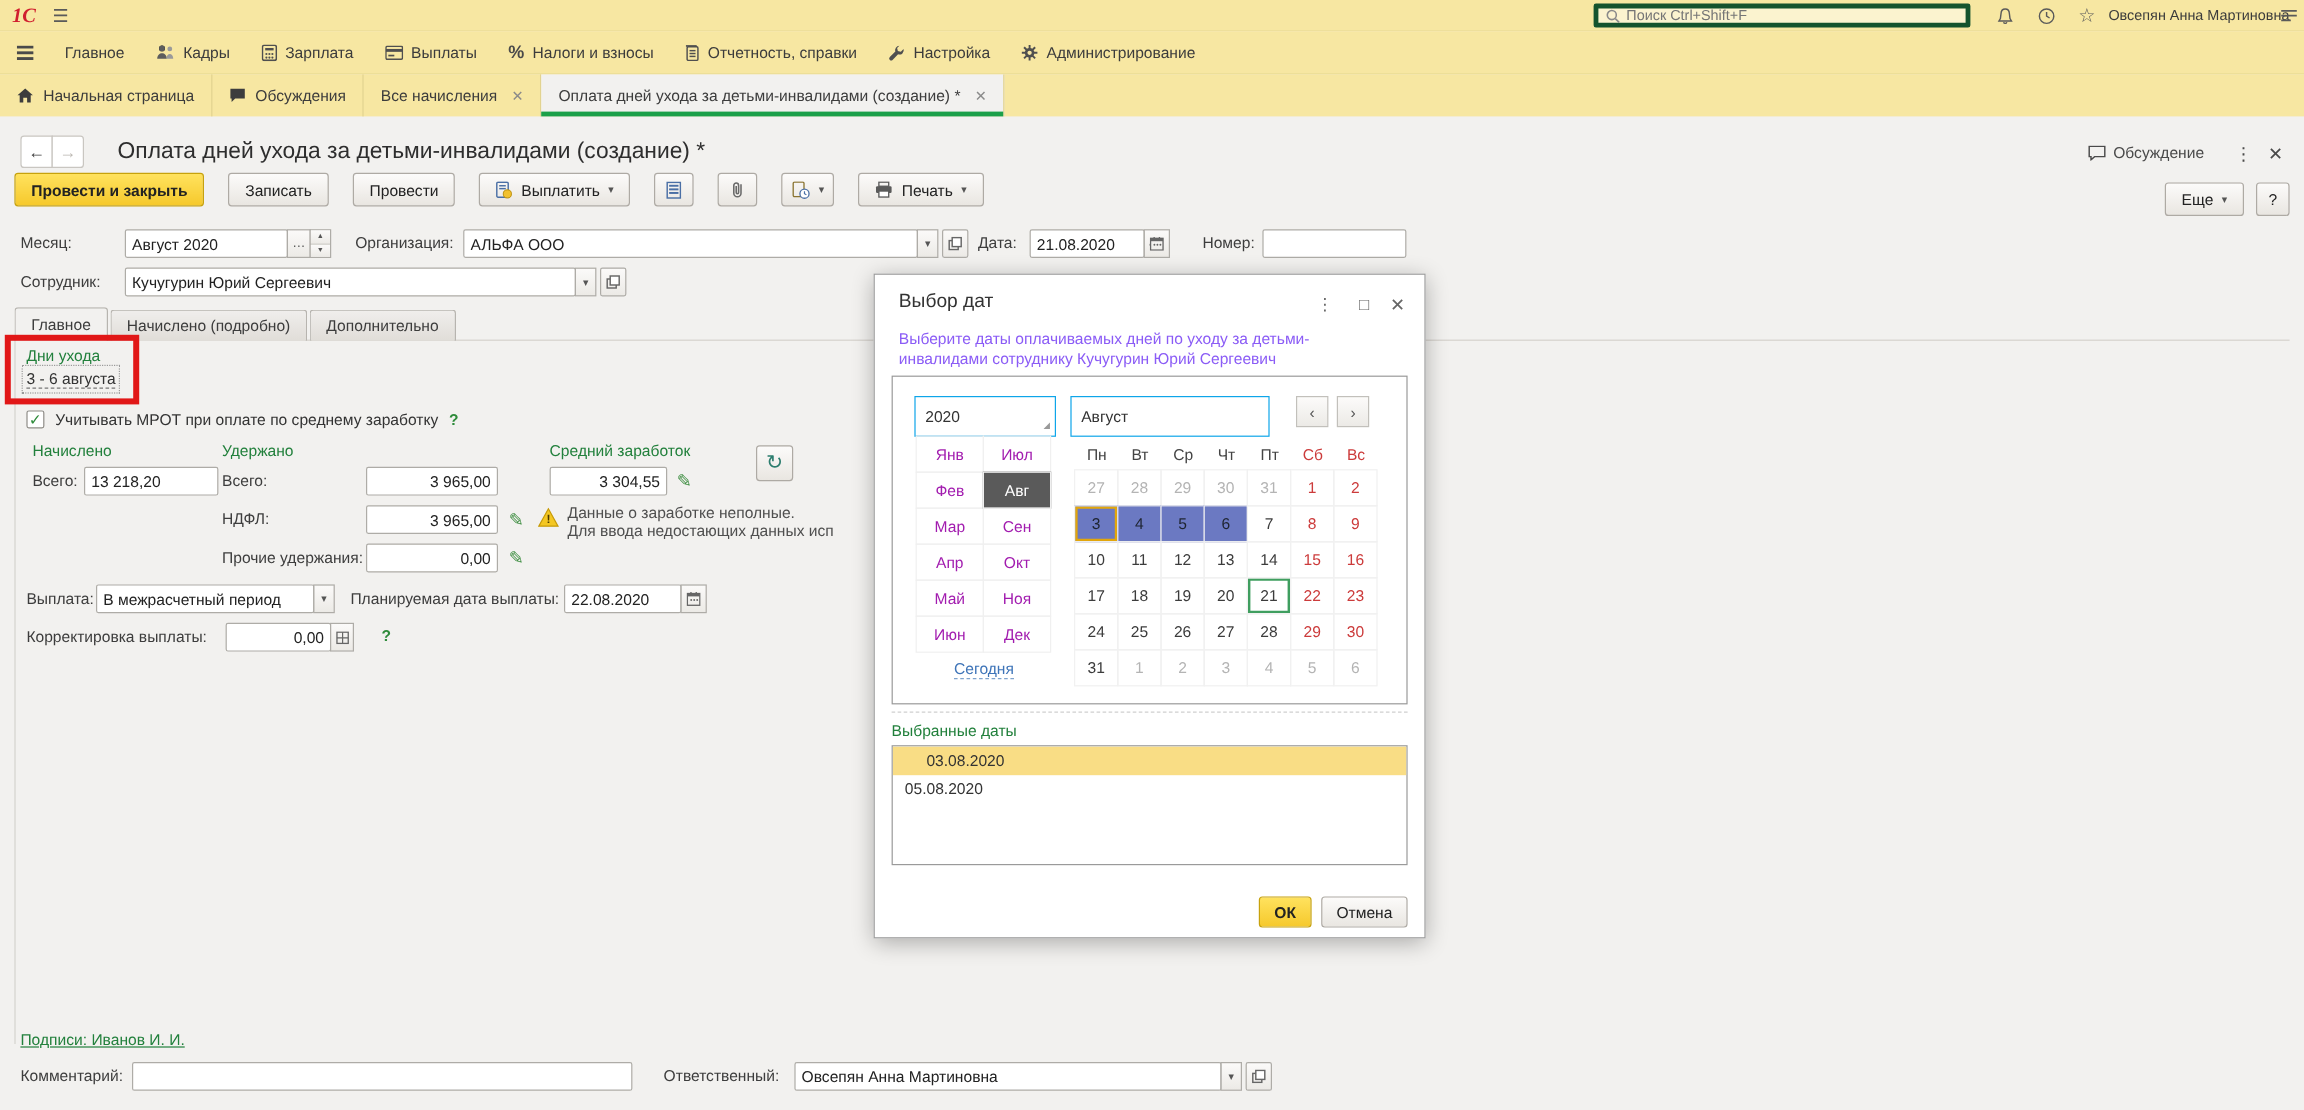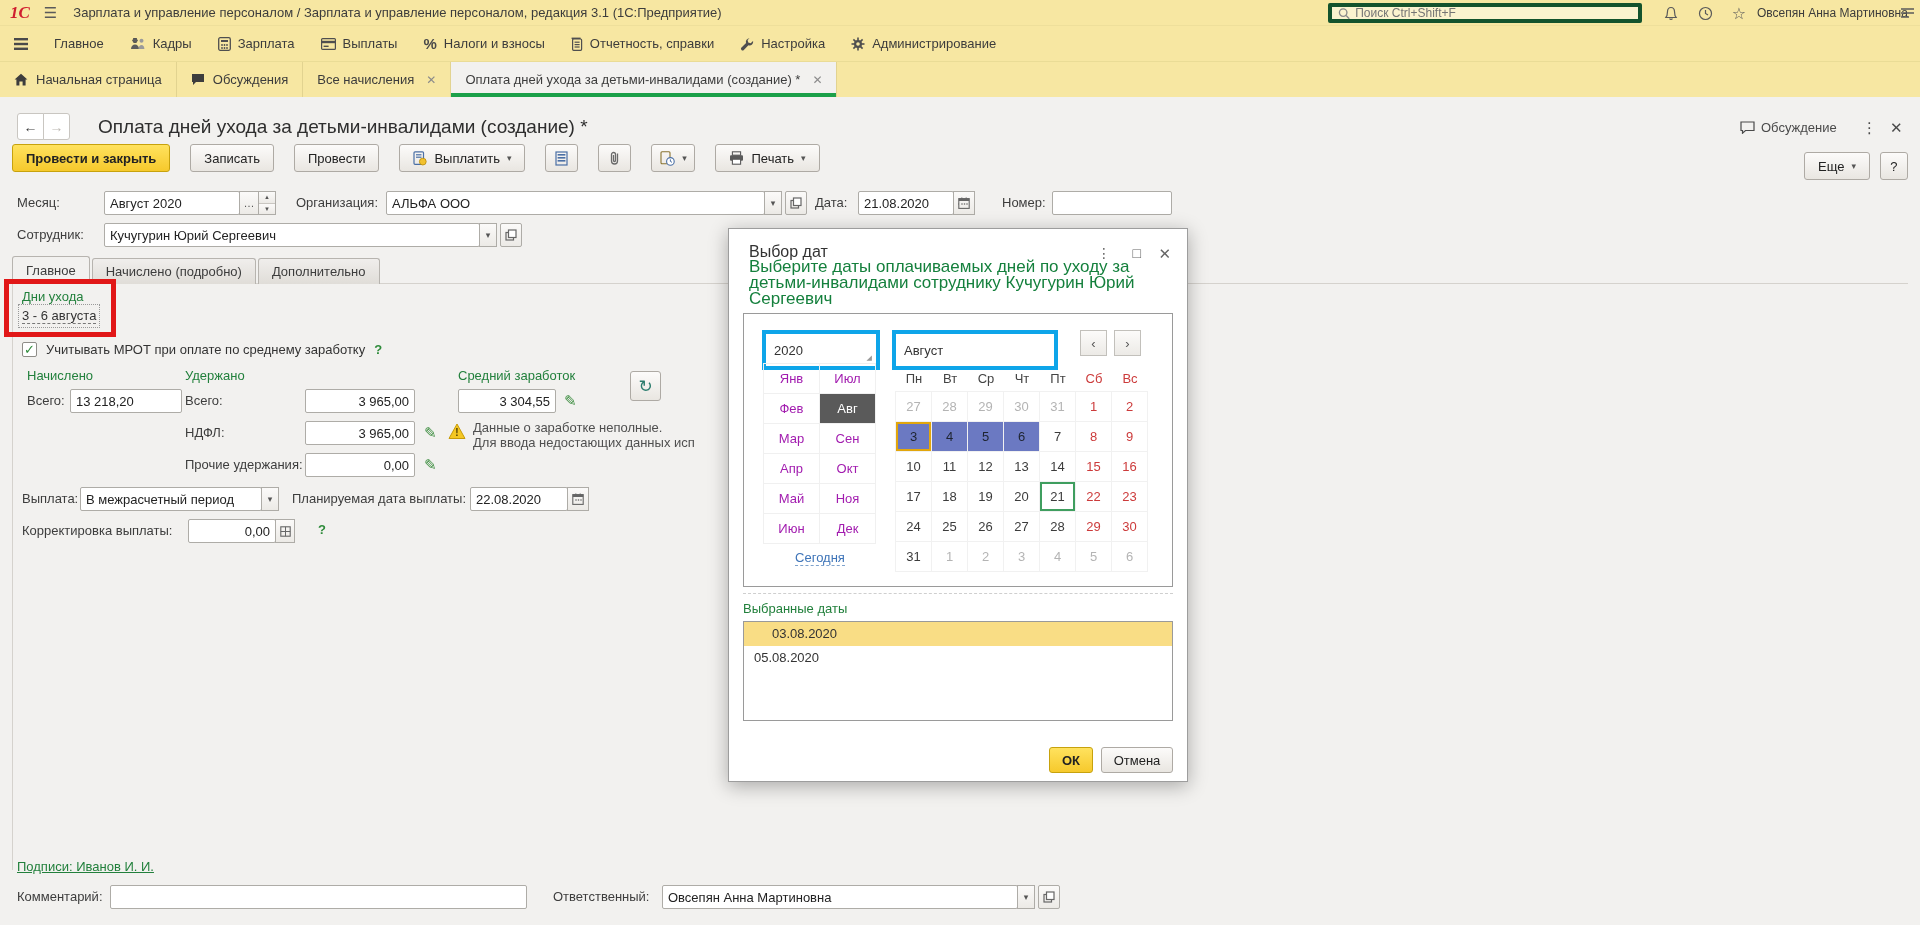--- a/index.html
+++ b/index.html
@@ -79,23 +79,23 @@
   .refresh-btn { position:absolute; left:630px; top:371px; width:31px; height:30px; background:linear-gradient(#fcfbfa,#e9e6e1);
                  border:1px solid #aeaaa4; border-radius:3px; display:flex; align-items:center; justify-content:center;
                  color:#2c7d6e; font-size:17px; }
   .warn-txt { font-size:13px; color:#4f4f4f; line-height:15px; white-space:nowrap; }
 
   
   .dialog { position:absolute; left:728px; top:228px; width:460px; height:554px; background:#fff;
             border:1px solid #9d9d9d; box-shadow:0 4px 18px rgba(0,0,0,.3); z-index:10; }
   .dlg-title { position:absolute; left:20px; top:14px; font-size:16px; color:#333; }
   .dlg-ico { position:absolute; top:16px; color:#666; font-size:14px; }
-  .dlg-desc { position:absolute; left:20px; top:30px; width:414px; font-size:17px; color:#15803d; line-height:16px; }
+  .dlg-desc { position:absolute; left:20px; top:46px; width:414px; font-size:13px; color:#8b5cf6; line-height:16px; }
   .cal-frame { position:absolute; left:14px; top:84px; width:430px; height:274px; border:1px solid #9a9a9a; background:#fff; }
-  .sel-box { position:absolute; height:26px; border:4px solid #0ea5e9; background:#fff; display:flex; align-items:center;
+  .sel-box { position:absolute; height:26px; border:1px solid #0ea5e9; background:#fff; display:flex; align-items:center;
              padding:16px 8px; color:#333;text-align:right; }
   .sel-box .tri { position:absolute; right:4px; bottom:4px; font-size:7px; color:#999; }
   .nav-sq { position:absolute; width:27px; height:26px; border:1px solid #c2c0bb; background:linear-gradient(#fcfbfa,#eceae6);
             display:flex; align-items:center; justify-content:center; color:#555; font-size:13px; }
   .mgrid { position:absolute; left:20px; top:50px; display:grid; grid-auto-flow:column;
            grid-template-rows:repeat(6,30px); grid-template-columns:repeat(2,56px); }
   .mcell { display:flex; align-items:center; justify-content:center; color:#a21caf; border:1px solid #f0f0f0;
            margin:-1px 0 0 -1px; }
   .mcell.selected { background:#5a5a5a; color:#fff; }
   .today-link-row { position:absolute; left:20px; top:230px; width:112px; height:28px; display:flex; align-items:center; justify-content:center; }
@@ -121,21 +121,20 @@
   svg { display:block; }
 </style>
 </head>
 <body>
 
 <div class="screen">
 
   <div class="titlebar">
     <span class="logo">1С</span>
     <span class="burger">☰</span>
-    <span class="tb-title">Зарплата и управление персоналом / Зарплата и управление персоналом, редакция 3.1  (1С:Предприятие)</span>
   </div>
   <div class="search-wrap">
     <svg width="13" height="13" viewBox="0 0 13 13" style="margin-right:5px">
       <circle cx="5.5" cy="5.5" r="4" fill="none" stroke="#8a8a8a" stroke-width="1.4"></circle>
       <line x1="8.6" y1="8.6" x2="12" y2="12" stroke="#8a8a8a" stroke-width="1.4"></line>
     </svg>
     <input placeholder="Поиск Ctrl+Shift+F" style="">
   </div>
   <div class="tb-ico" style="left:1660px">
     <svg width="14" height="15" viewBox="0 0 14 15">

